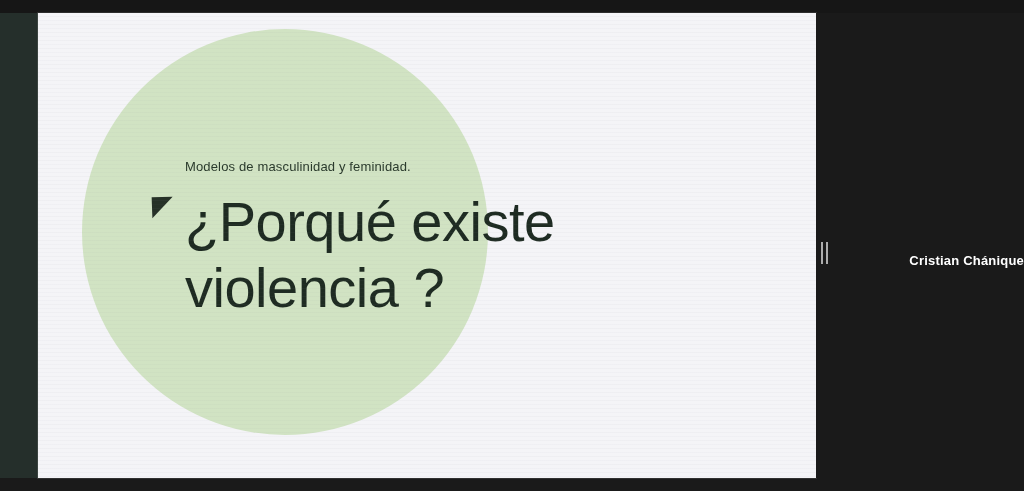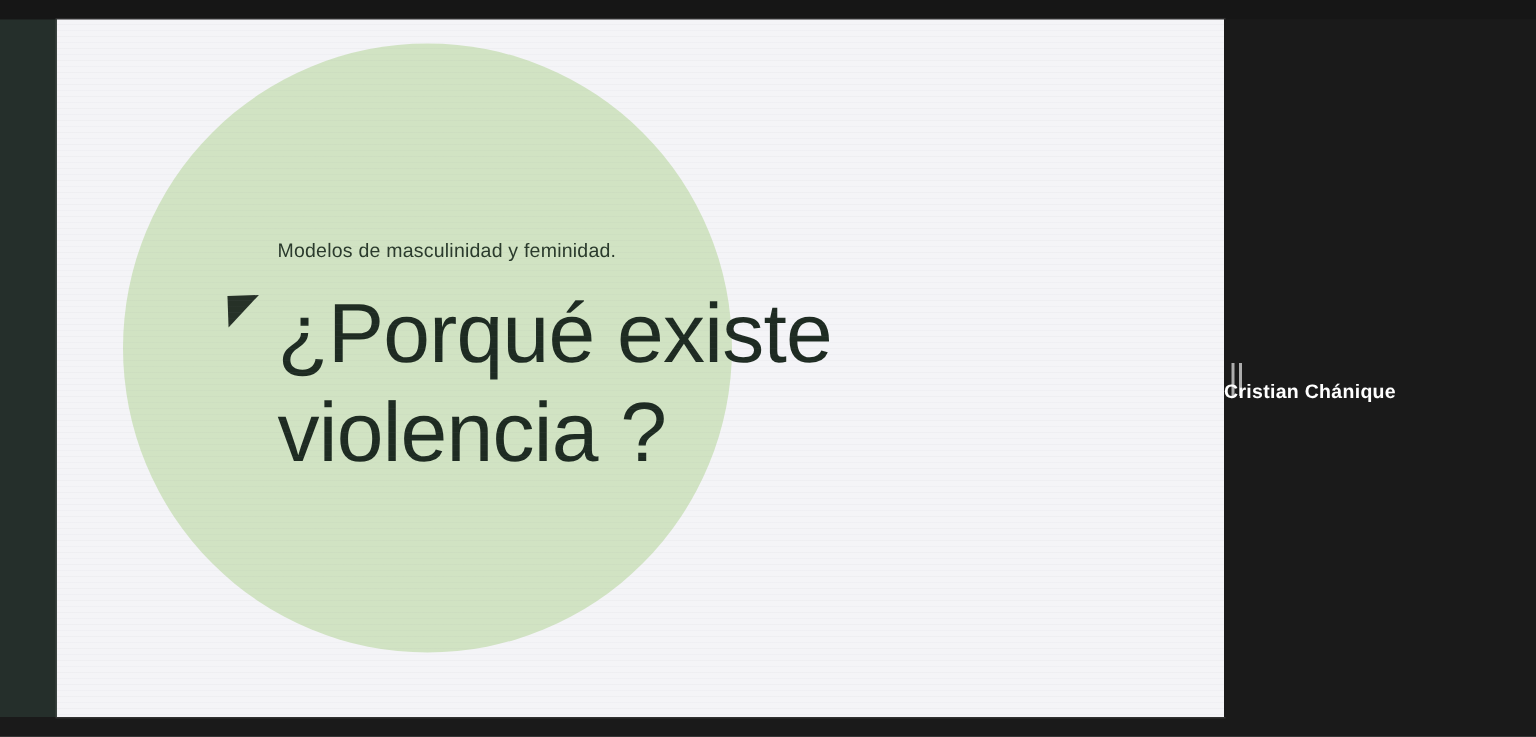--- a/index.html
+++ b/index.html
@@ -139,21 +139,21 @@
     width: 2px;
     height: 100%;
     background: #c8c8c8;
     opacity: 0.85;
   }
   .participant-name {
     position: absolute;
     left: 0;
     right: 0;
     top: 240px;
-    text-align: left;
+    text-align: right;
     color: #ffffff;
     font-size: 13px;
     font-weight: bold;
     letter-spacing: 0.2px;
   }
 </style>
 </head>
 <body>
 
 <div id="screen">

